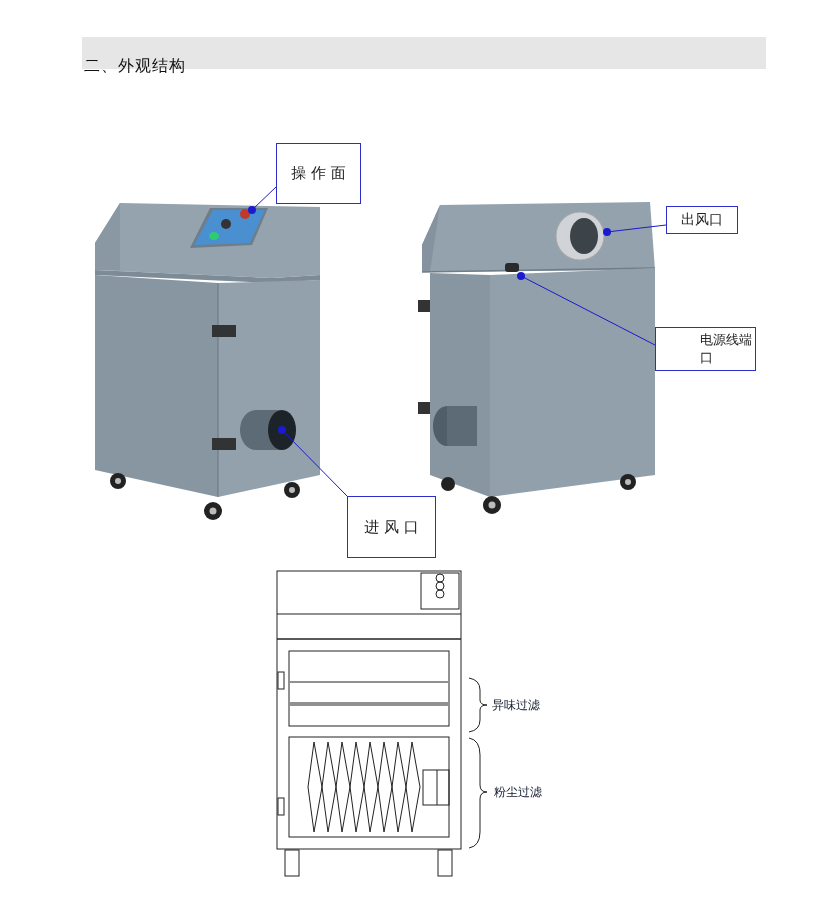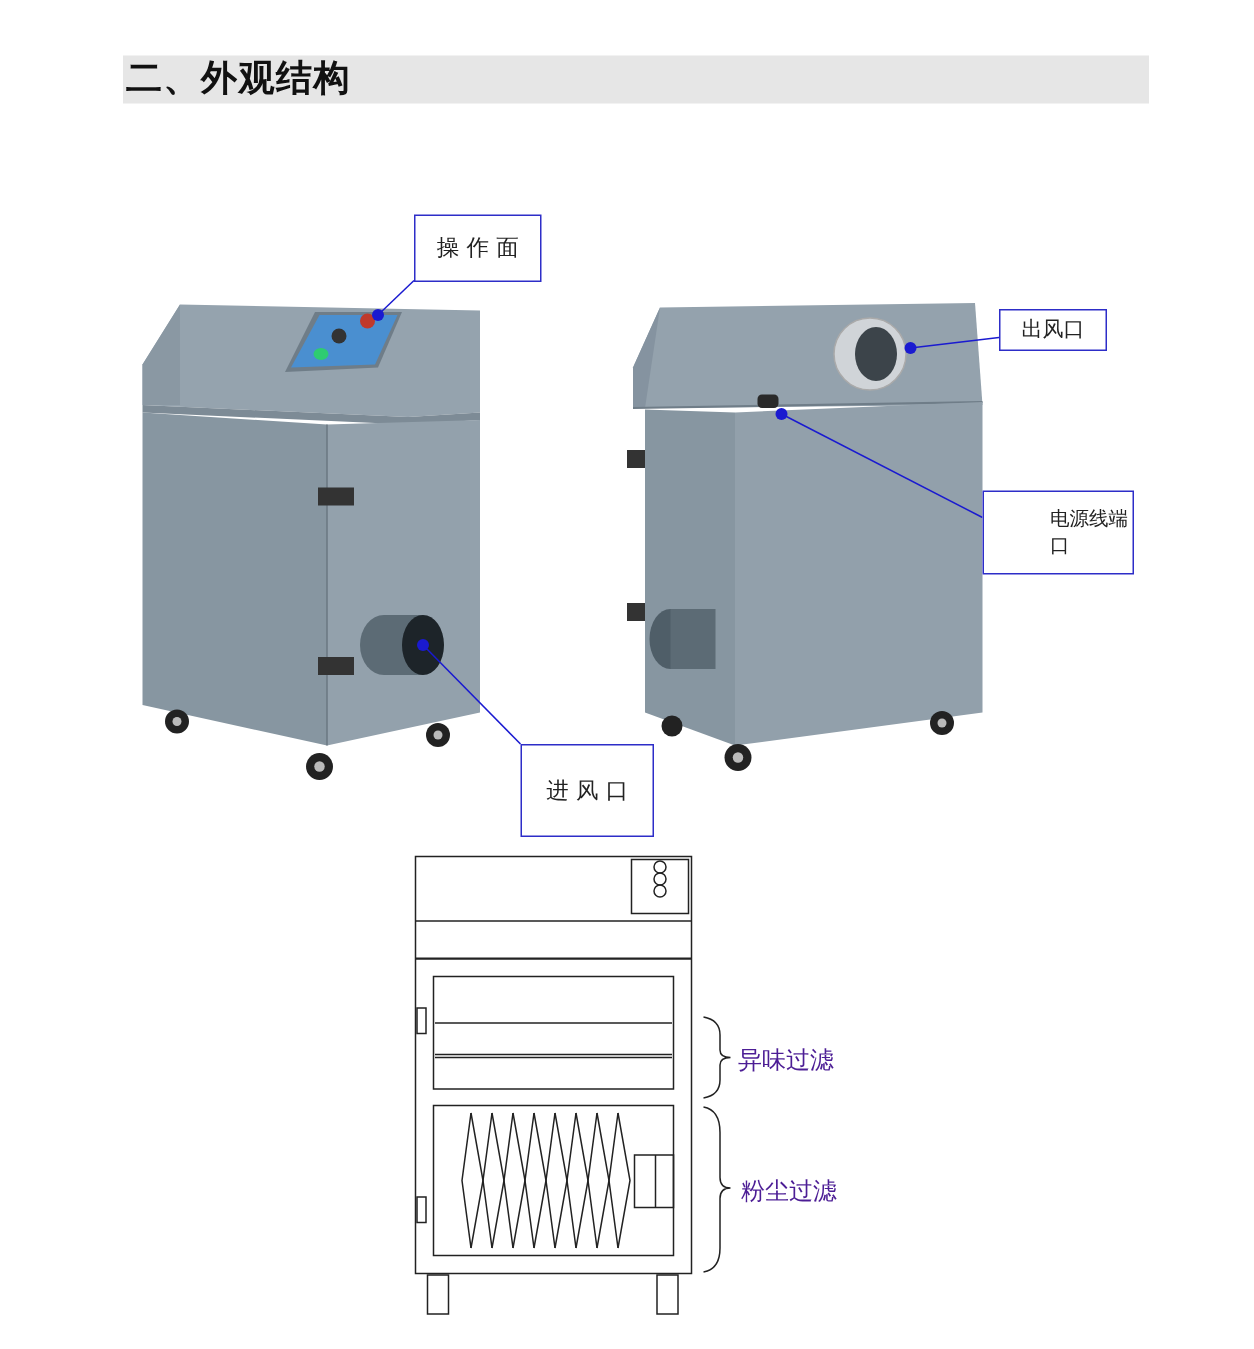--- a/index.html
+++ b/index.html
@@ -1,21 +1,21 @@
 <!DOCTYPE html>
 <html><head>
 <meta charset="utf-8">
 <style>
   html, body { margin:0; padding:0; background:#ffffff; }
   body { width:836px; height:899px; position:relative; overflow:hidden; font-family:"DejaVu Sans", sans-serif; }
   .heading-bar { position:absolute; left:82px; top:37px; width:684px; height:32px; background:#e6e6e6; }
-  .heading-text { position:absolute; left:84px; top:36px; font-size:24px; font-weight:bold; color:#111; letter-spacing:1px; font-family:"DejaVu Sans", sans-serif; }
+  .heading-text { position:absolute; left:84px; top:56px; font-size:16px; font-weight:normal; color:#111; letter-spacing:1px; font-family:"DejaVu Sans", sans-serif; }
   .callout { position:absolute; border:1.5px solid #2d2dc8; background:#fff; color:#222; font-family:"DejaVu Serif", serif; display:flex; align-items:center; justify-content:center; box-sizing:border-box; }
   svg { position:absolute; left:0; top:0; }
-  .diag-label { position:absolute; font-family:"DejaVu Serif", serif; font-size:16px; color:#4c1d95; }
+  .diag-label { position:absolute; font-family:"DejaVu Serif", serif; font-size:12px; color:#0f172a; }
 </style>
 </head>
 <body>
 
 <div class="heading-bar"></div>
 <div class="heading-text">二、外观结构</div>
 
 <svg width="836" height="899" viewBox="0 0 836 899">
 
   <polygon points="120,203 320,207 320,275 272,278 95,270 95,243" fill="#95a3ae"></polygon>
@@ -121,27 +121,27 @@
     <path d="M469,678 Q480,680 480,690 L480,700 Q480,705 487,705 Q480,705 480,710 L480,720 Q480,730 469,732"></path>
     <path d="M469,738 Q480,740 480,755 L480,785 Q480,792 487,792 Q480,792 480,799 L480,832 Q480,846 469,848"></path>
   </g>
 
   <g stroke="#222" fill="none">
     <rect x="285" y="850" width="14" height="26"></rect>
     <rect x="438" y="850" width="14" height="26"></rect>
   </g>
 </svg>
 
-<div class="callout" style="left:276px; top:143px; width:85px; height:45px; font-size:15px;">
+<div class="callout" style="left:276px; top:143px; width:85px; height:61px; font-size:15px;">
   <span>操 作 面</span>
 </div>
 <div class="callout" style="left:347px; top:496px; width:89px; height:62px; font-size:15px;">
   <span>进 风 口</span>
 </div>
 <div class="callout" style="left:666px; top:206px; width:72px; height:28px; font-size:14px;">
   <span>出风口</span>
 </div>
-<div class="callout" style="left:655px; top:327px; width:101px; height:56px; font-size:13px;padding-left:44px;">
+<div class="callout" style="left:655px; top:327px; width:101px; height:44px; font-size:13px;padding-left:44px;">
   <span>电源线端口</span>
 </div>
 
 <div class="diag-label" style="left:492px; top:697px;">异味过滤</div>
 <div class="diag-label" style="left:494px; top:784px;text-align:right;">粉尘过滤</div>
 
 </body></html>

